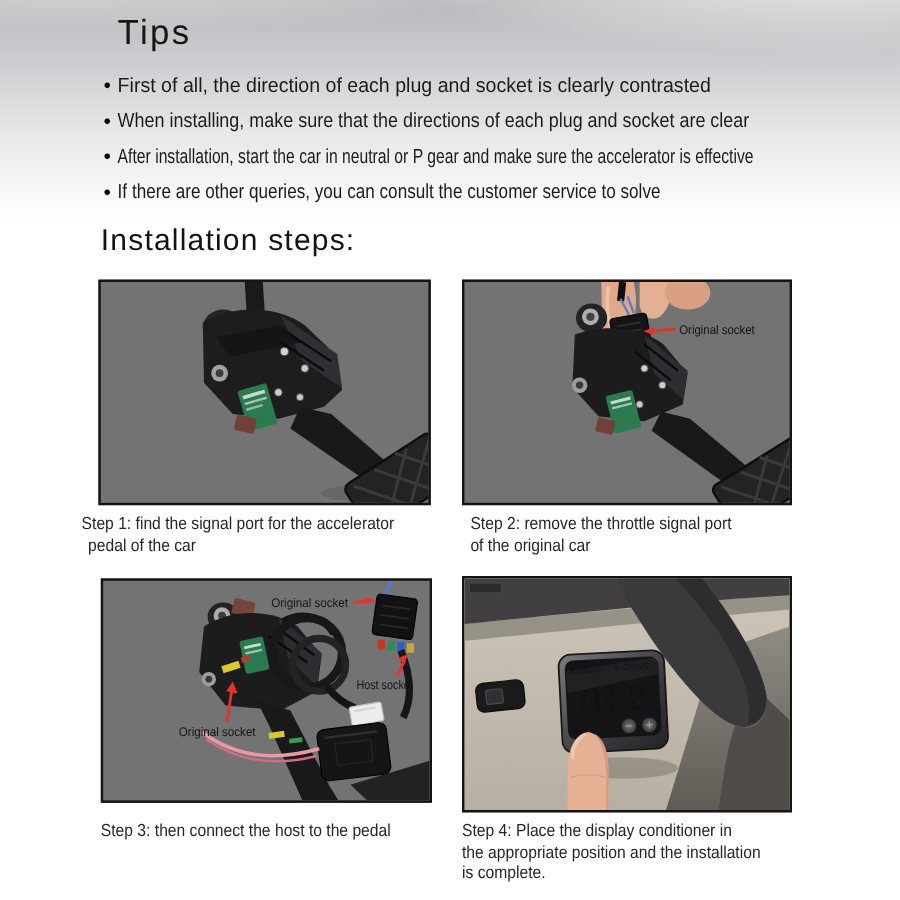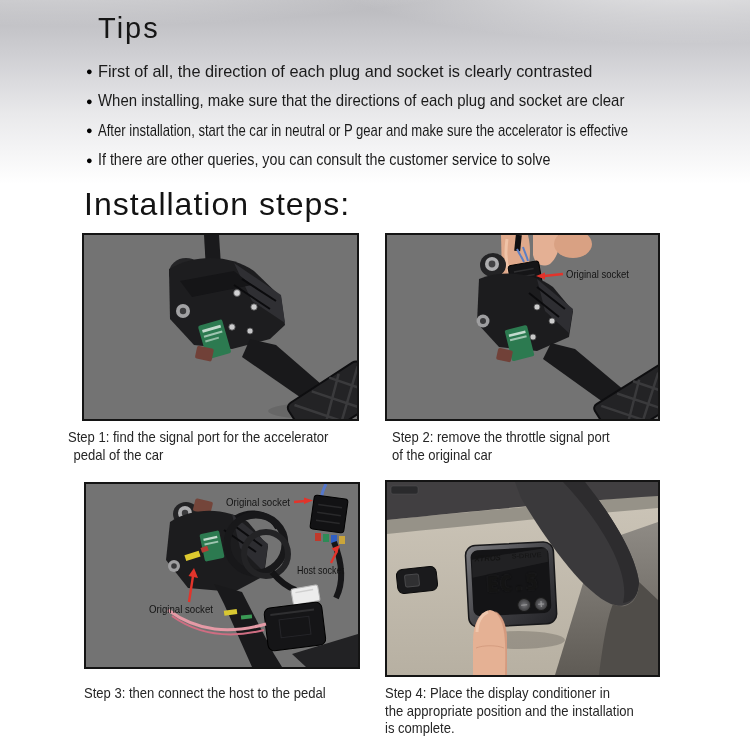--- a/index.html
+++ b/index.html
@@ -13,21 +13,21 @@
       linear-gradient(180deg,#b9b9bd 0%,#cfcfd3 30%,#e9e9eb 62%,#ffffff 100%);}
   .tips-title{position:absolute;left:98px;top:12px;font-size:29px;letter-spacing:2px;
       font-weight:400;color:#161616;}
   .tips-list{position:absolute;left:86px;top:57px;width:650px;}
   .tip-row{display:flex;align-items:center;height:29.5px;font-size:17px;color:#1b1b1b;}
   .tip-dot{flex:0 0 12px;font-size:11px;color:#000;line-height:1;}
   .tip-text{display:inline-block;transform-origin:left center;white-space:nowrap;}
   .sx96{transform:scaleX(.96);} .sx88{transform:scaleX(.88);}
   .sx77{transform:scaleX(.77);} .sx84{transform:scaleX(.84);}
   
-  .steps-heading{position:absolute;left:84px;top:186px;font-size:32px;letter-spacing:1px;
+  .steps-heading{position:absolute;left:84px;top:186px;font-size:25px;letter-spacing:1px;
       font-weight:500;color:#131313;}
   
   .photo{position:absolute;background:#737373;border:2px solid #141414;}
   .photo svg{display:block;}
   .box1{left:82px;top:233px;width:273px;height:184px;}
   .box2{left:385px;top:233px;width:271px;height:184px;}
   .box3{left:84px;top:482px;width:272px;height:183px;}
   .box4{left:385px;top:480px;width:271px;height:193px;}
   
   .caption{position:absolute;font-size:14.5px;line-height:17.5px;color:#262626;

